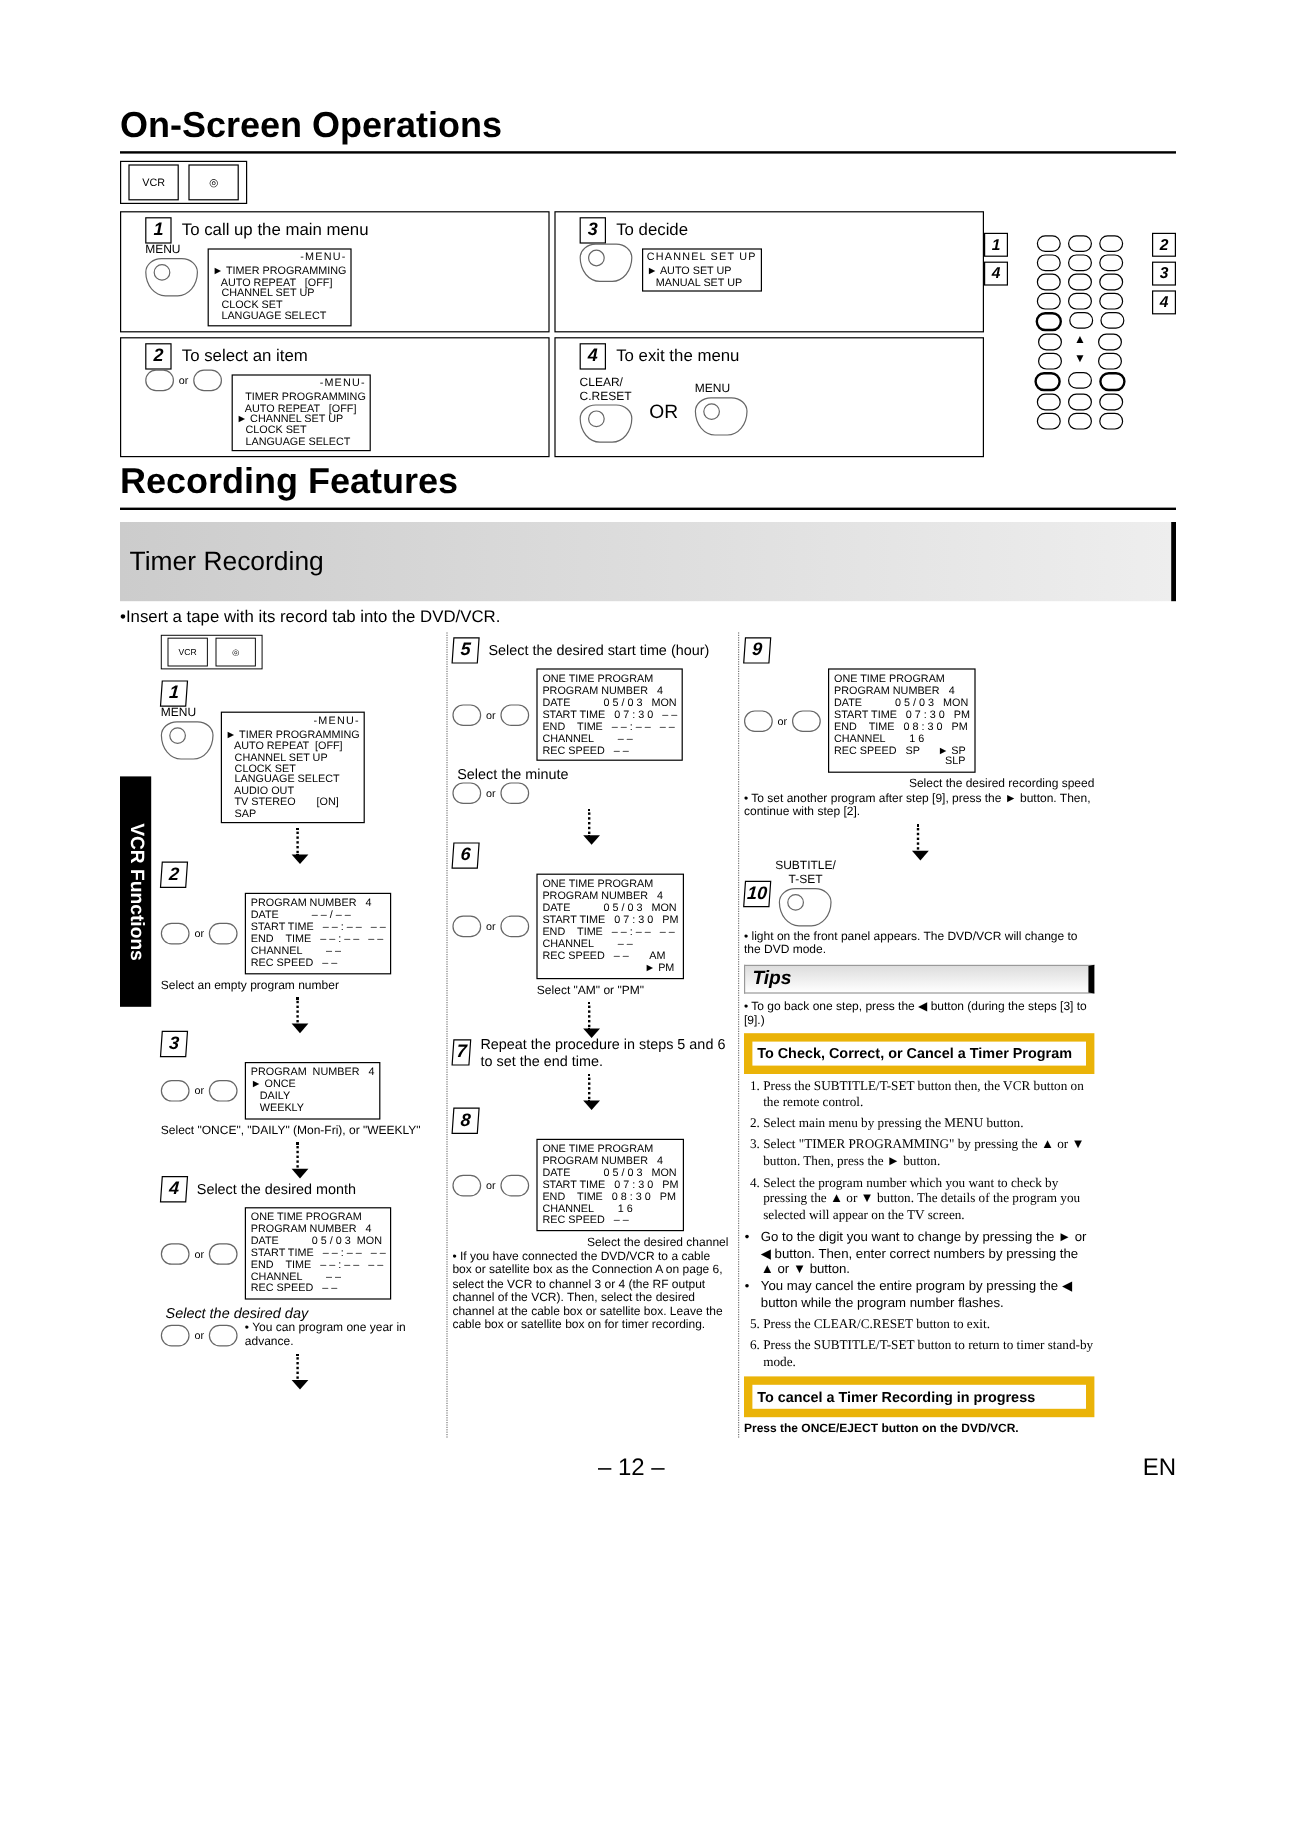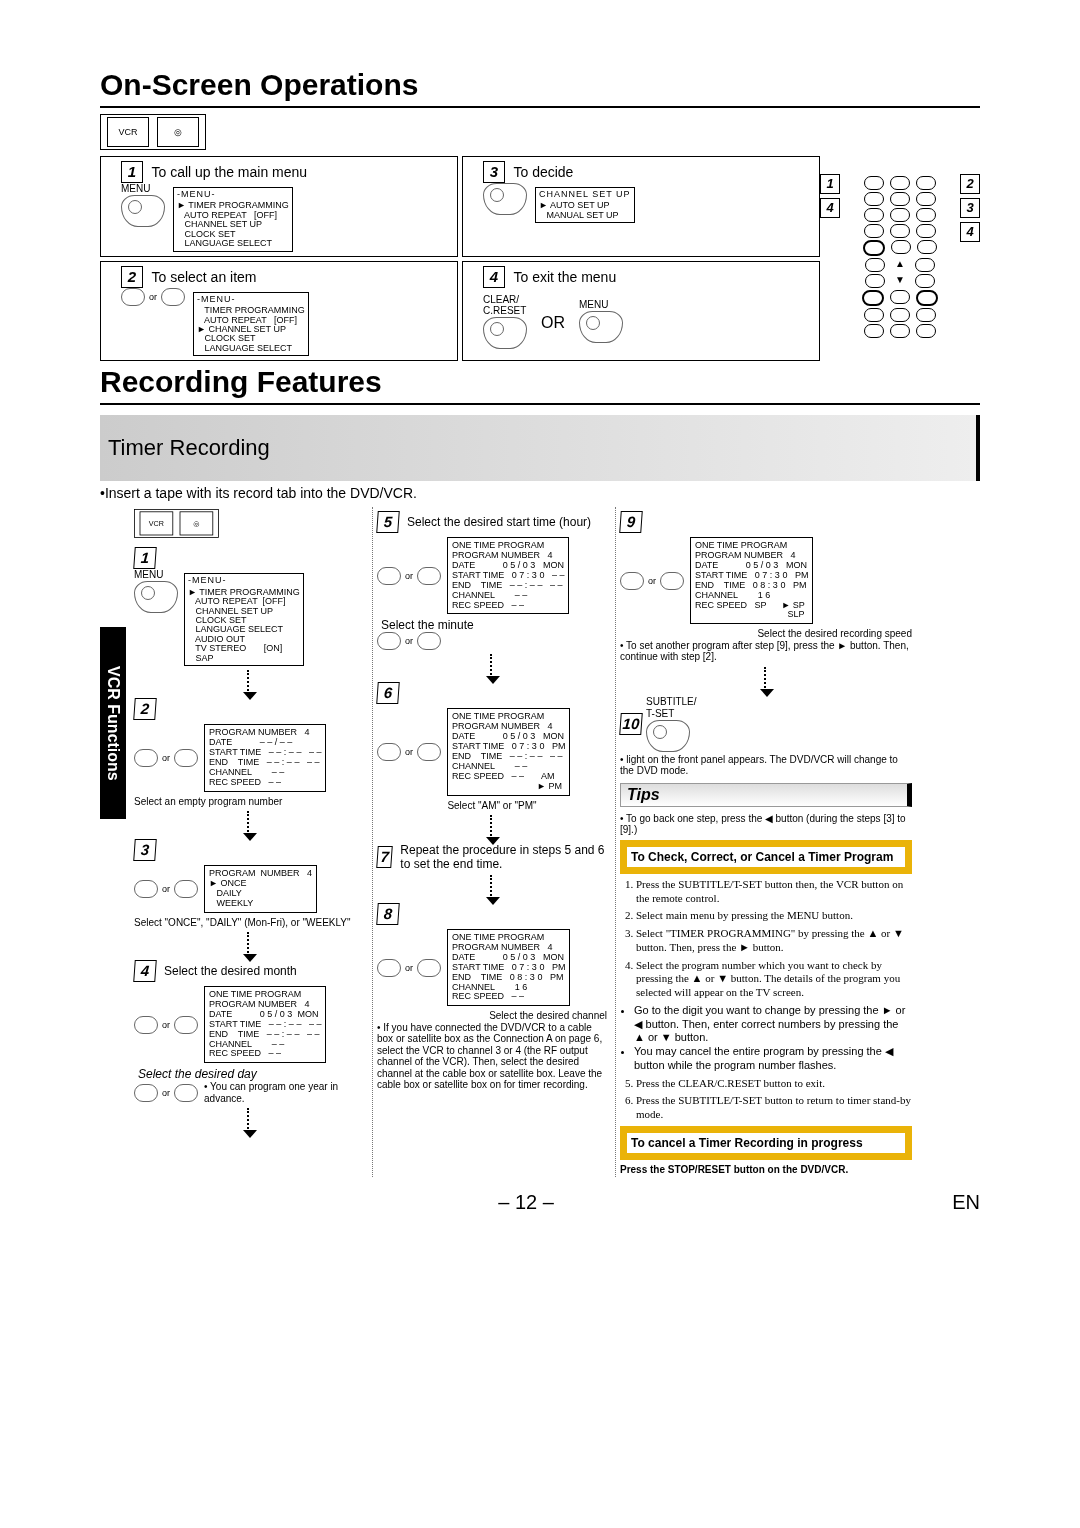--- a/index.html
+++ b/index.html
@@ -5,21 +5,21 @@
   body {
     margin: 0;
     padding: 0;
     background: #fff;
     font-family: Arial, Helvetica, sans-serif;
     color: #000;
     width: 1080px;
   }
   .page {
     width: 880px;
-    margin: 68px auto 0 auto;
+    margin: 88px auto 0 auto;
     position: relative;
   }
   .section-title {
     font-size: 30px;
     font-weight: bold;
     border-bottom: 2px solid #000;
     padding-bottom: 4px;
     margin: 4px 0 6px 0;
   }
   .top-row {
@@ -78,21 +78,21 @@
   }
   .menu-box {
     border: 1px solid #000;
     font-size: 9px;
     padding: 2px 3px;
     line-height: 1.05;
     margin-top: 4px;
     display: inline-block;
   }
   .menu-title {
-    text-align: left;
+    text-align: right;
     letter-spacing: 1px;
     margin-bottom: 2px;
   }
   .blob-icon {
     display: inline-block;
     width: 42px;
     height: 30px;
     border: 1px solid #666;
     border-radius: 16px 16px 20px 20px / 14px 14px 24px 24px;
     position: relative;
@@ -237,21 +237,21 @@
     font-size: 20px;
     margin-top: 14px;
   }
   .remote-pair{
     display:flex;
     gap:4px;
     align-items:center;
     font-size:9px;
   }
   .rb{width:22px;height:16px;border:1px solid #666;border-radius:10px;}
-  .inline-right{float:right;}
+  .inline-right{float:right;text-align:center;}
   ol.tips-list{margin:4px 0 4px 16px;padding:0;font-size:11px;line-height:1.25;}
   ol.tips-list li{margin-bottom:4px;font-family:Liberation Serif, serif;}
   ul.tips-ul{margin:2px 0 2px 14px;padding:0;font-size:11px;line-height:1.25;}
 </style>
 </head>
 <body>
 
 <div class="page">
 
   <div class="section-title">On-Screen Operations</div>
@@ -640,21 +640,21 @@
       <ul class="tips-ul">
         <li>Go to the digit you want to change by pressing the ► or ◀ button. Then, enter correct numbers by pressing the ▲ or ▼ button.</li>
         <li>You may cancel the entire program by pressing the ◀ button while the program number flashes.</li>
       </ul>
       <ol class="tips-list" start="5">
         <li>Press the CLEAR/C.RESET button to exit.</li>
         <li>Press the SUBTITLE/T-SET button to return to timer stand-by mode.</li>
       </ol>
 
       <div class="hl-box">To cancel a Timer Recording in progress</div>
-      <div class="small-text" style="font-weight:bold;">Press the STOP/RESET button on the DVD/VCR.</div>
+      <div class="small-text" style="font-weight:bold;">Press the ONCE/EJECT button on the DVD/VCR.</div>
     </div>
       </div>
   </div>
 
   <div class="footer">
     <span></span>
     <span>– 12 –</span>
     <span>EN</span>
   </div>
 </div>

